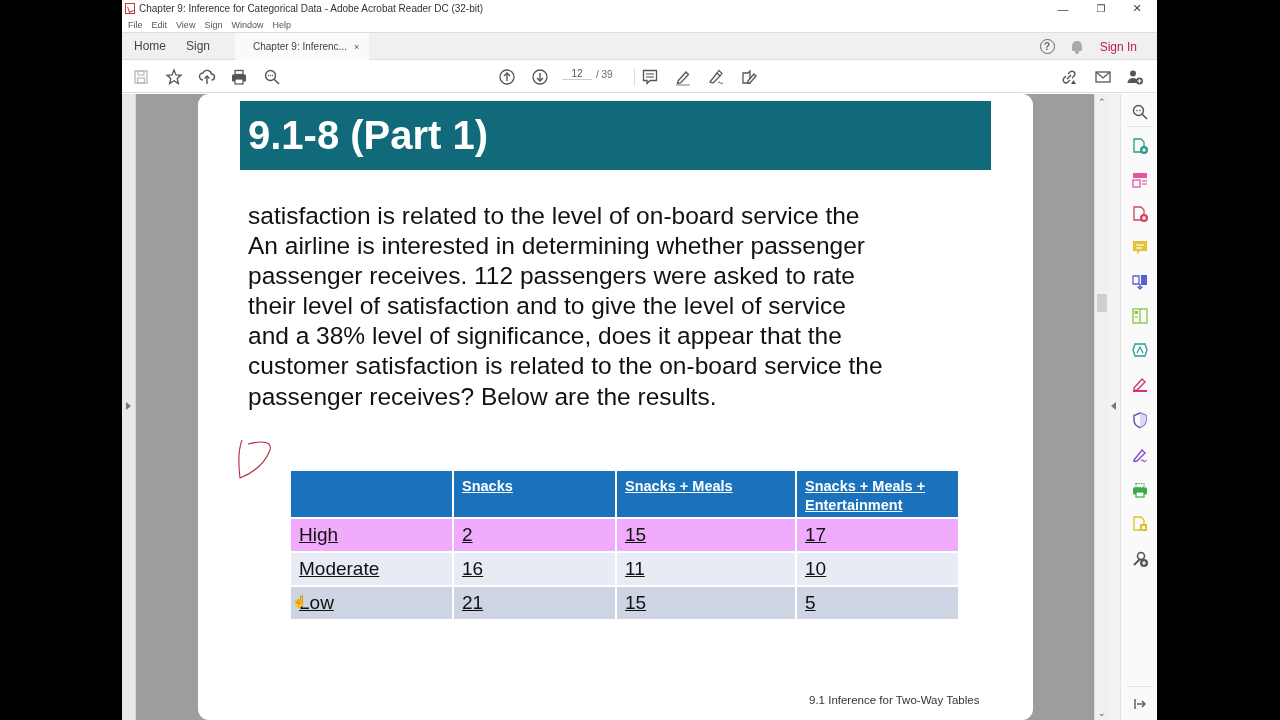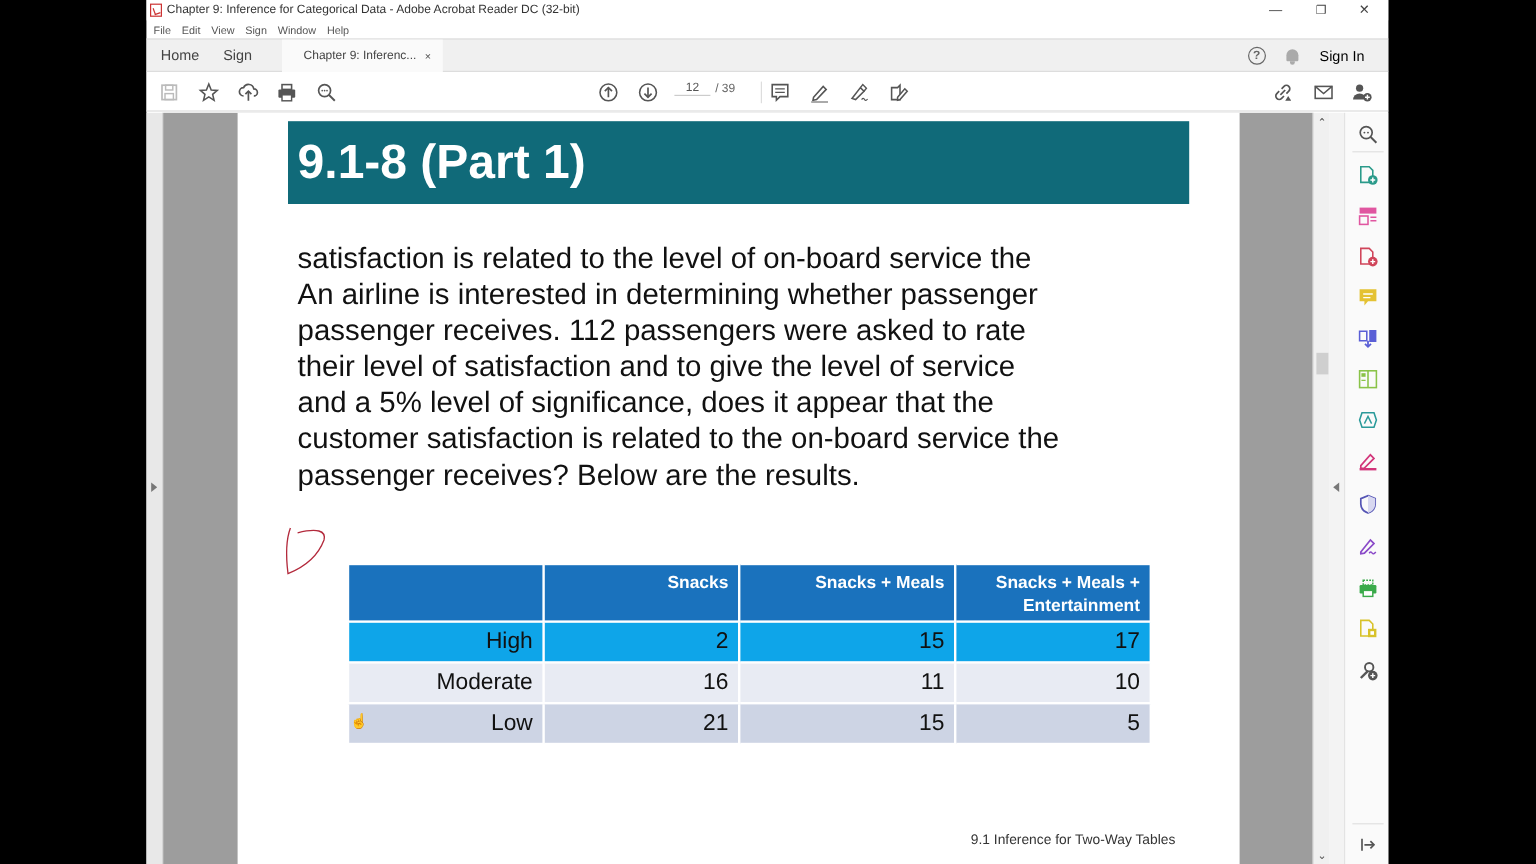--- a/index.html
+++ b/index.html
@@ -20,49 +20,49 @@
   
   .tabbar { position: absolute; left: 0; top: 32px; width: 1035px; height: 28px; background: #f0f0f0; border-top: 1px solid #ddd; border-bottom: 1px solid #ddd; }
   .tabbar .nav-tab { position: absolute; top: 6px; font-size: 12px; color: #444; }
   .tabbar .doc-tab { position: absolute; left: 113px; top: 0; width: 134px; height: 27px; background: #fafafa; display: flex; align-items: center; padding-left: 18px; font-size: 10px; color: #444; }
   .tabbar .doc-tab .close { margin-left: 7px; font-size: 9px; color: #555; }
   .tabbar .right { position: absolute; right: 0; top: 0; height: 27px; display: flex; align-items: center; }
   .help-icon { width: 15px; height: 15px; border: 1.5px solid #666; border-radius: 50%; font-size: 10px; color: #666; display:flex; align-items:center; justify-content:center; font-weight:bold; margin-right: 16px; }
   .bell-icon { width: 12px; height: 14px; margin-right: 17px; position: relative; }
   .bell-icon::before { content:""; position:absolute; left:1px; top:1px; width:10px; height:10px; background:#aaa; border-radius: 5px 5px 1px 1px; }
   .bell-icon::after { content:""; position:absolute; left:4px; top:11px; width:4px; height:3px; background:#aaa; border-radius: 0 0 2px 2px; }
-  .signin { font-size: 12px; color: #000000; margin-right: 20px; }
+  .signin { font-size: 12px; color: #be185d; margin-right: 20px; }
 
   
   .toolbar { position: absolute; left: 0; top: 60px; width: 1035px; height: 33px; background: #fff; border-bottom: 1px solid #ddd; }
   .tb-icon { position: absolute; top: 7px; width: 20px; height: 20px; display: flex; align-items: center; justify-content: center; }
   .tb-icon svg { width: 18px; height: 18px; }
   .pager { position: absolute; left: 440px; top: 8px; display: flex; align-items: center; font-size: 10px; color: #666; }
   .pager .page-input { width: 30px; text-align: center; border: none; border-bottom: 1px solid #ccc; font-size: 10px; color: #555; font-family: "Liberation Sans", sans-serif; background: transparent; }
   .pager .sep { margin-left: 4px; }
   .tb-divider { position: absolute; left: 512px; top: 8px; width: 1px; height: 18px; background: #ddd; }
 
   
   .left-strip { position: absolute; left: 0; top: 94px; width: 14px; height: 626px; background: #e8e8e8; border-right: 1px solid #d5d5d5; }
   .left-strip .arrow { position: absolute; left: 4px; top: 308px; width: 0; height: 0; border-top: 4px solid transparent; border-bottom: 4px solid transparent; border-left: 5px solid #777; }
   .doc-bg { position: absolute; left: 14px; top: 94px; width: 958px; height: 626px; background: #9d9d9d; }
-  .page { position: absolute; left: 76px; top: 94px; width: 835px; height: 626px; background: #fff; }
+  .page { position: absolute; left: 76px; top: 94px; width: 835px; height: 626px; background: #fff; border-radius: 11px; }
 
   .slide-title-bar { position: absolute; left: 42px; top: 7px; width: 751px; height: 69px; background: #106a79; }
   .slide-title { position: absolute; left: 8px; top: 12px; font-size: 40px; font-weight: bold; color: #fff; font-family: "Liberation Sans", sans-serif; letter-spacing: 0px; }
 
   .body-text { position: absolute; left: 50px; top: 107px; width: 760px; font-size: 24.5px; line-height: 30.1px; color: #111; }
 
   .annotation { position: absolute; left: 38px; top: 342px; }
 
   table.freq { position: absolute; left: 91px; top: 375px; border-collapse: collapse; }
-  table.freq th, table.freq td { border: 2px solid #fff; text-align: right; vertical-align: top; }
+  table.freq th, table.freq td { border: 2px solid #fff; text-align: left; vertical-align: top; text-decoration: underline; }
   table.freq th { background: #1a72bd; color: #fff; font-size: 14.5px; font-weight: bold; padding: 6px 8px 0 8px; height: 48px; line-height: 19px; }
   table.freq td { font-size: 19px; color: #111; padding: 0 8px; height: 34px; vertical-align: middle; }
-  table.freq tr.r0 td { background: #0ea5e9; }
+  table.freq tr.r0 td { background: #f0abfc; }
   table.freq tr.r1 td { background: #e8ebf3; }
   table.freq tr.r2 td { background: #cdd4e4; }
   .col0 { width: 163px; } .col1 { width: 163px; } .col2 { width: 180px; } .col3 { width: 163px; }
 
   .footer-text { position: absolute; left: 611px; top: 600px; font-size: 11.5px; color: #333; }
   .hand-cursor { position: absolute; left: 94px; top: 500px; font-size: 12px; color: #333; }
 
   
   .vscroll { position: absolute; left: 972px; top: 94px; width: 14px; height: 626px; background: #f0f0f0; border-left: 1px solid #e0e0e0; }
   .vscroll .up { position: absolute; left: 3px; top: 3px; font-size: 9px; color: #555; }
@@ -231,21 +231,21 @@
   <div class="page">
     <div class="slide-title-bar">
       <span class="slide-title">9.1-8 (Part 1)</span>
     </div>
 
     <div class="body-text">
       <div>satisfaction is related to the level of on-board service the</div>
       <div>An airline is interested in determining whether passenger</div>
       <div>passenger receives. 112 passengers were asked to rate</div>
       <div>their level of satisfaction and to give the level of service</div>
-      <div>and a 5% level of significance, does it appear that the</div>
+      <div>and a 38% level of significance, does it appear that the</div>
       <div>customer satisfaction is related to the on-board service the</div>
       <div>passenger receives? Below are the results.</div>
     </div>
 
     <svg class="annotation" width="40" height="46" viewBox="0 0 40 46">
       <path d="M6 4 C3 12 2 26 4 42 C14 38 28 30 34 14 C36 6 28 4 12 8" fill="none" stroke="#b32a3c" stroke-width="1.1"></path>
     </svg>
 
     <table class="freq">
       <thead>

